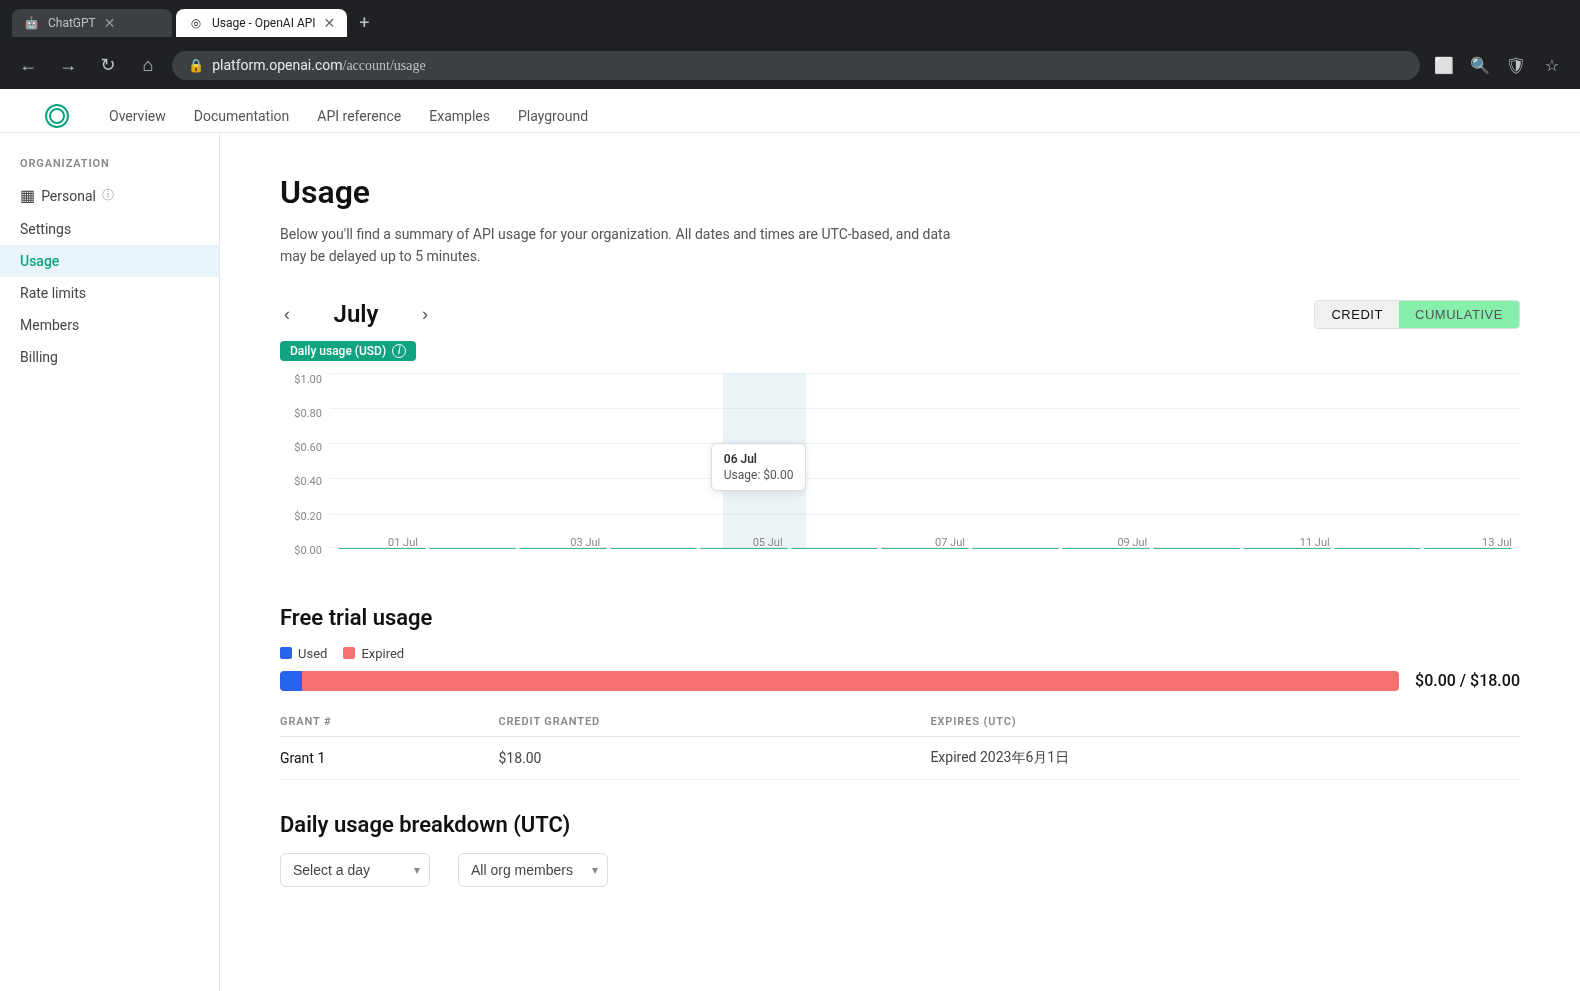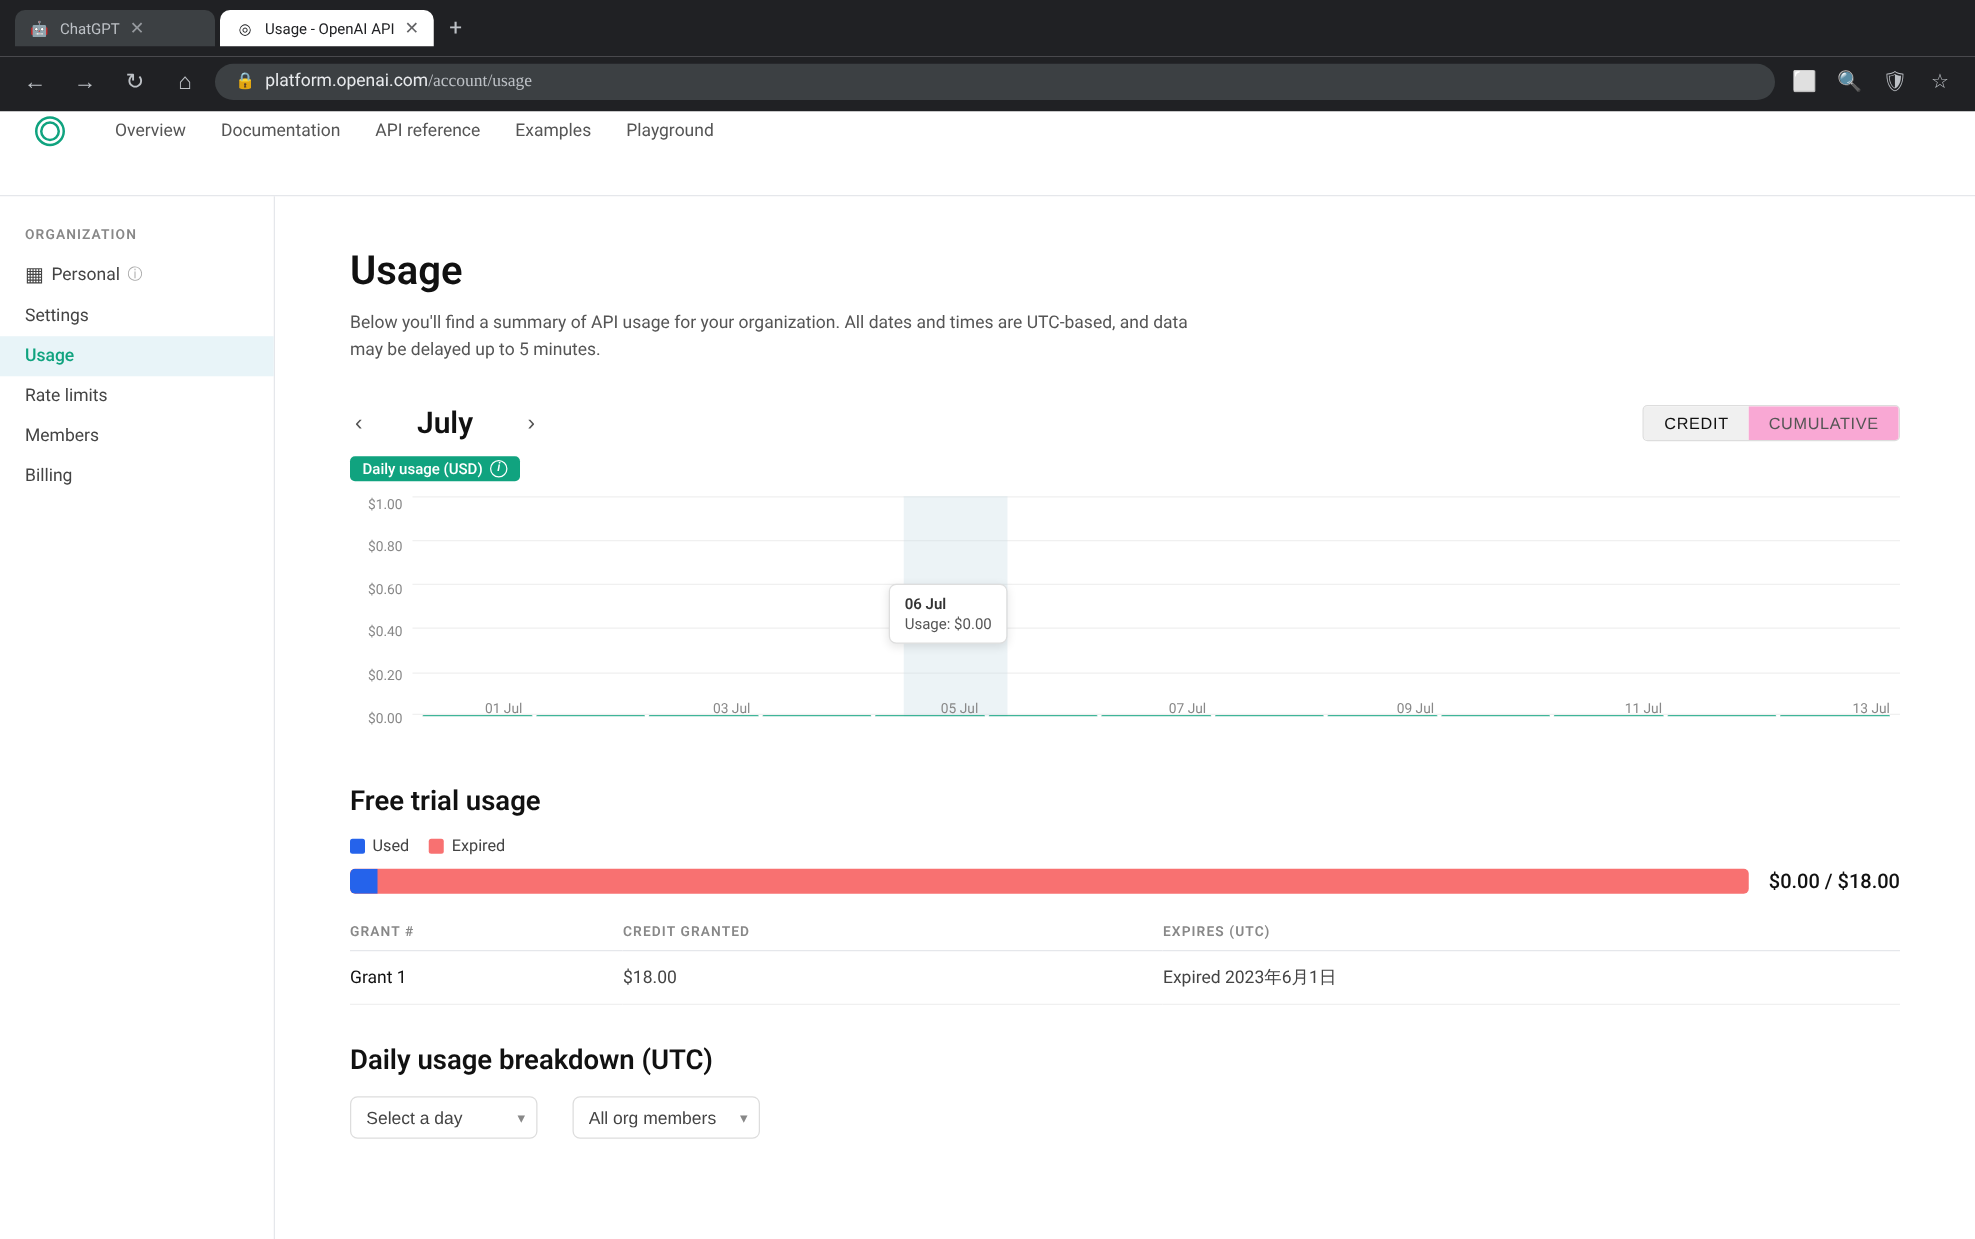--- a/index.html
+++ b/index.html
@@ -17,21 +17,21 @@
     
     .address-bar-row { background: #202124; padding: 4px 12px 8px; display: flex; align-items: center; gap: 8px; }
     .nav-btn { background: none; border: none; color: #bdc1c6; font-size: 18px; cursor: pointer; padding: 4px; border-radius: 50%; width: 32px; height: 32px; display: flex; align-items: center; justify-content: center; }
     .address-bar { flex: 1; background: #3c4043; border: none; border-radius: 20px; padding: 6px 16px; color: #e8eaed; font-size: 14px; display: flex; align-items: center; gap: 8px; }
     .address-url { color: #e8eaed; font-size: 14px; }
     .address-url .url-highlight { color: #bdc1c6; font-family: Liberation Serif, serif; }
     .browser-actions { display: flex; gap: 4px; align-items: center; }
     .browser-action-btn { background: none; border: none; color: #bdc1c6; font-size: 16px; cursor: pointer; padding: 4px; width: 32px; height: 32px; display: flex; align-items: center; justify-content: center; border-radius: 50%; }
 
     
-    .top-nav { border-bottom: 1px solid #e5e7eb; padding: 0 24px; display: flex; align-items: flex-start; gap: 24px; height: 68px; }
+    .top-nav { border-bottom: 1px solid #e5e7eb; padding: 0 41px; display: flex; align-items: flex-end; gap: 24px; height: 44px; }
     .logo { width: 32px; height: 32px; display: flex; align-items: center; justify-content: center; }
     .logo svg { width: 28px; height: 28px; }
     .nav-links { display: flex; gap: 4px; }
     .nav-link { padding: 8px 12px; color: #555; font-size: 14px; cursor: pointer; border-radius: 6px; text-decoration: none; }
 
     
     .layout { display: flex; min-height: calc(991px - 112px); }
 
     
     .sidebar { width: 220px; border-right: 1px solid #e5e7eb; padding: 24px 0; flex-shrink: 0; }
@@ -47,21 +47,21 @@
 
     .page-title { font-size: 32px; font-weight: 600; color: #111; margin-bottom: 12px; }
     .page-desc { color: #555; font-size: 14px; line-height: 1.6; margin-bottom: 32px; max-width: 700px; }
 
     
     .chart-header { display: flex; align-items: center; justify-content: space-between; margin-bottom: 12px; }
     .month-nav { display: flex; align-items: center; gap: 12px; }
     .month-nav-btn { background: none; border: none; font-size: 18px; cursor: pointer; color: #555; padding: 4px; }
     .month-label { font-size: 24px; font-weight: 600; color: #111; min-width: 100px; text-align: center; }
     .chart-type-btns { display: flex; border: 1px solid #ddd; border-radius: 4px; overflow: hidden; }
-    .chart-type-btn { padding: 6px 16px; font-size: 13px; font-weight: 500; cursor: pointer; border: none; background: #f9a8d4; color: #555; letter-spacing: 0.04em; }
+    .chart-type-btn { padding: 6px 16px; font-size: 13px; font-weight: 500; cursor: pointer; border: none; background: #86efac; color: #555; letter-spacing: 0.04em; }
     .chart-type-btn.active { background: #f0f0f0; color: #111; }
 
     .chart-label-badge { background: #10a37f; color: #fff; font-size: 12px; font-weight: 500; padding: 3px 10px; border-radius: 4px; display: inline-flex; align-items: center; gap: 6px; margin-bottom: 12px; }
     .info-icon { width: 14px; height: 14px; border: 1.5px solid #fff; border-radius: 50%; display: inline-flex; align-items: center; justify-content: center; font-size: 10px; font-style: italic; }
 
     .chart-container { position: relative; height: 200px; margin-bottom: 8px; }
     .chart-y-axis { position: absolute; left: 0; top: 0; bottom: 16px; width: 50px; display: flex; flex-direction: column; justify-content: space-between; align-items: flex-end; padding-right: 8px; }
     .chart-y-label { font-size: 11px; color: #888; }
     .chart-area { position: absolute; left: 50px; right: 0; top: 0; bottom: 24px; background: #fff; border-left: 0; }
     .chart-grid-lines { position: absolute; left: 0; right: 0; top: 0; bottom: 0; }

